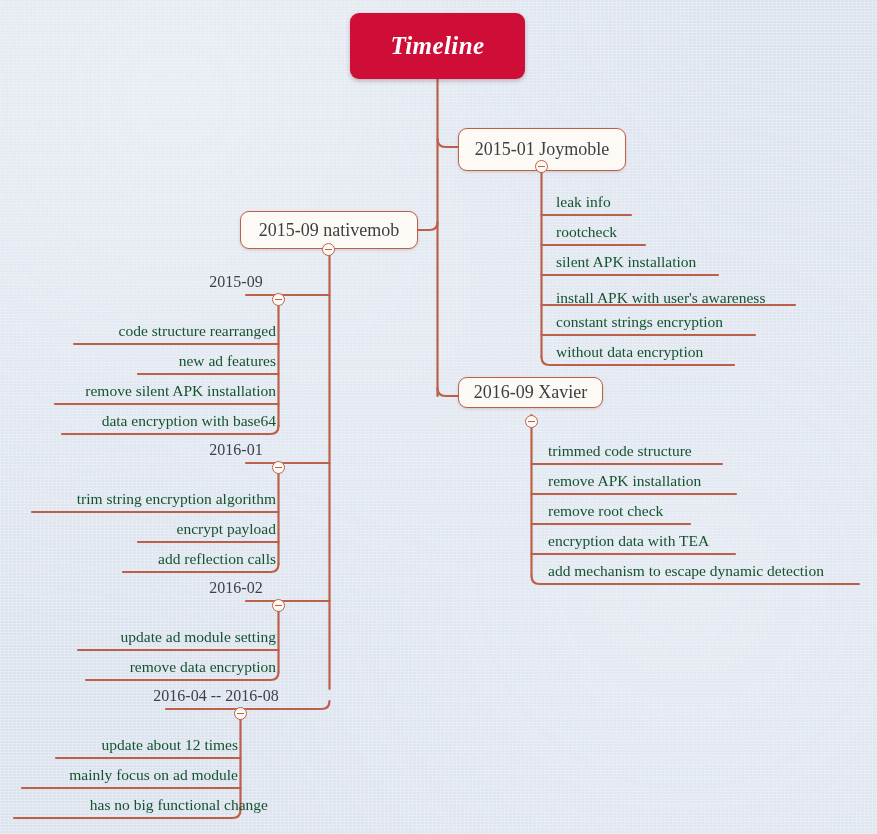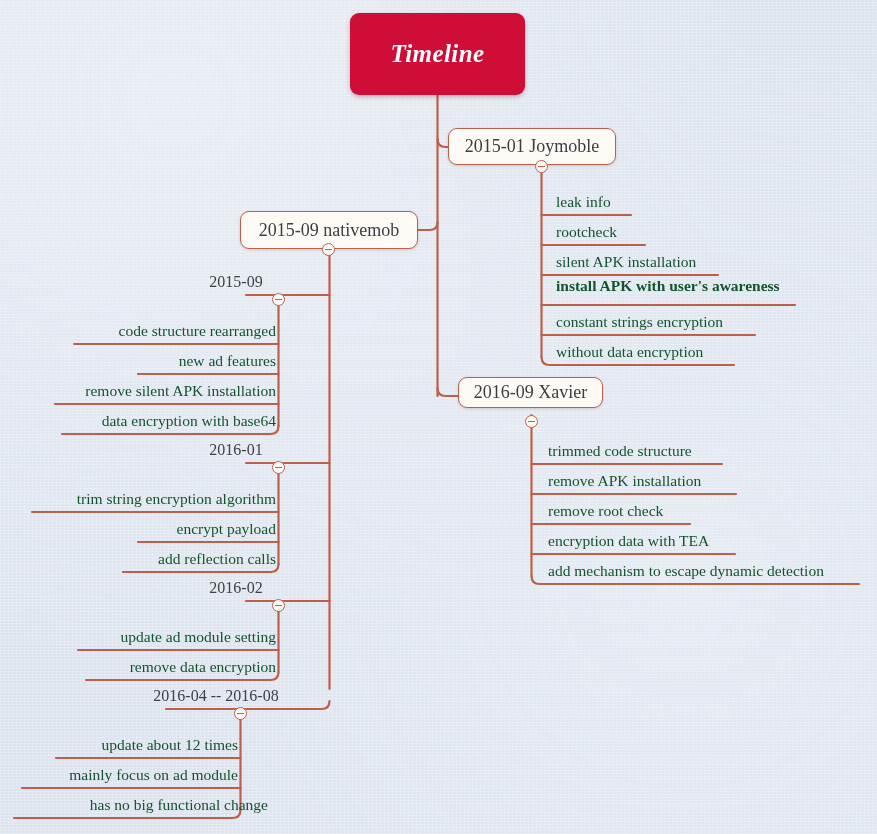--- a/index.html
+++ b/index.html
@@ -118,40 +118,40 @@
       <path d="M 278.5 564 q 0 8 -8 8 L 123 572" fill="none" stroke="#bd6049" stroke-width="2.2" stroke-linecap="round"></path>
       <path d="M 278.5 606 L 278.5 672" fill="none" stroke="#bd6049" stroke-width="2.2" stroke-linecap="round"></path>
       <path d="M 278.5 650 L 78 650" fill="none" stroke="#bd6049" stroke-width="2.2" stroke-linecap="round"></path>
       <path d="M 278.5 672 q 0 8 -8 8 L 86 680" fill="none" stroke="#bd6049" stroke-width="2.2" stroke-linecap="round"></path>
       <path d="M 240.5 714 L 240.5 810" fill="none" stroke="#bd6049" stroke-width="2.2" stroke-linecap="round"></path>
       <path d="M 240.5 758 L 56 758" fill="none" stroke="#bd6049" stroke-width="2.2" stroke-linecap="round"></path>
       <path d="M 240.5 788 L 22 788" fill="none" stroke="#bd6049" stroke-width="2.2" stroke-linecap="round"></path>
       <path d="M 240.5 810 q 0 8 -8 8 L 14 818" fill="none" stroke="#bd6049" stroke-width="2.2" stroke-linecap="round"></path>
     </svg>
 
-  <div class="node root-node" style="left:350px;top:13px;width:175px;height:82px;">
+  <div class="node root-node" style="left:350px;top:13px;width:175px;height:66px;">
     <span>Timeline</span>
   </div>
 
-  <div class="node branch-node" style="left:448px;top:128px;width:168px;height:37px;justify-content:center;">
+  <div class="node branch-node" style="left:458px;top:128px;width:168px;height:43px;justify-content:center;">
     <span>2015-01 Joymoble</span>
   </div>
 
   <div class="node branch-node" style="left:240px;top:211px;width:178px;height:38px;">
     <span>2015-09 nativemob</span>
   </div>
 
   <div class="node branch-node" style="left:458px;top:377px;width:145px;height:31px;">
     <span>2016-09 Xavier</span>
   </div>
 
   <div class="leaf right" style="left:556px;top:193px;">leak info</div>
   <div class="leaf right" style="left:556px;top:223px;">rootcheck</div>
   <div class="leaf right" style="left:556px;top:253px;">silent APK installation</div>
-  <div class="leaf right" style="left:556px;top:277px;font-weight:bold;">install APK with user's awareness</div>
+  <div class="leaf right" style="left:556px;top:289px;">install APK with user's awareness</div>
   <div class="leaf right" style="left:556px;top:313px;">constant strings encryption</div>
   <div class="leaf right" style="left:556px;top:343px;">without data encryption</div>
 
   <div class="leaf right" style="left:548px;top:442px;">trimmed code structure</div>
   <div class="leaf right" style="left:548px;top:472px;">remove APK installation</div>
   <div class="leaf right" style="left:548px;top:502px;">remove root check</div>
   <div class="leaf right" style="left:548px;top:532px;">encryption data with TEA</div>
   <div class="leaf right" style="left:548px;top:562px;">add mechanism to escape dynamic detection</div>
 
   <div class="grouplabel" style="left:146px;top:273px;width:180px;">2015-09</div>

